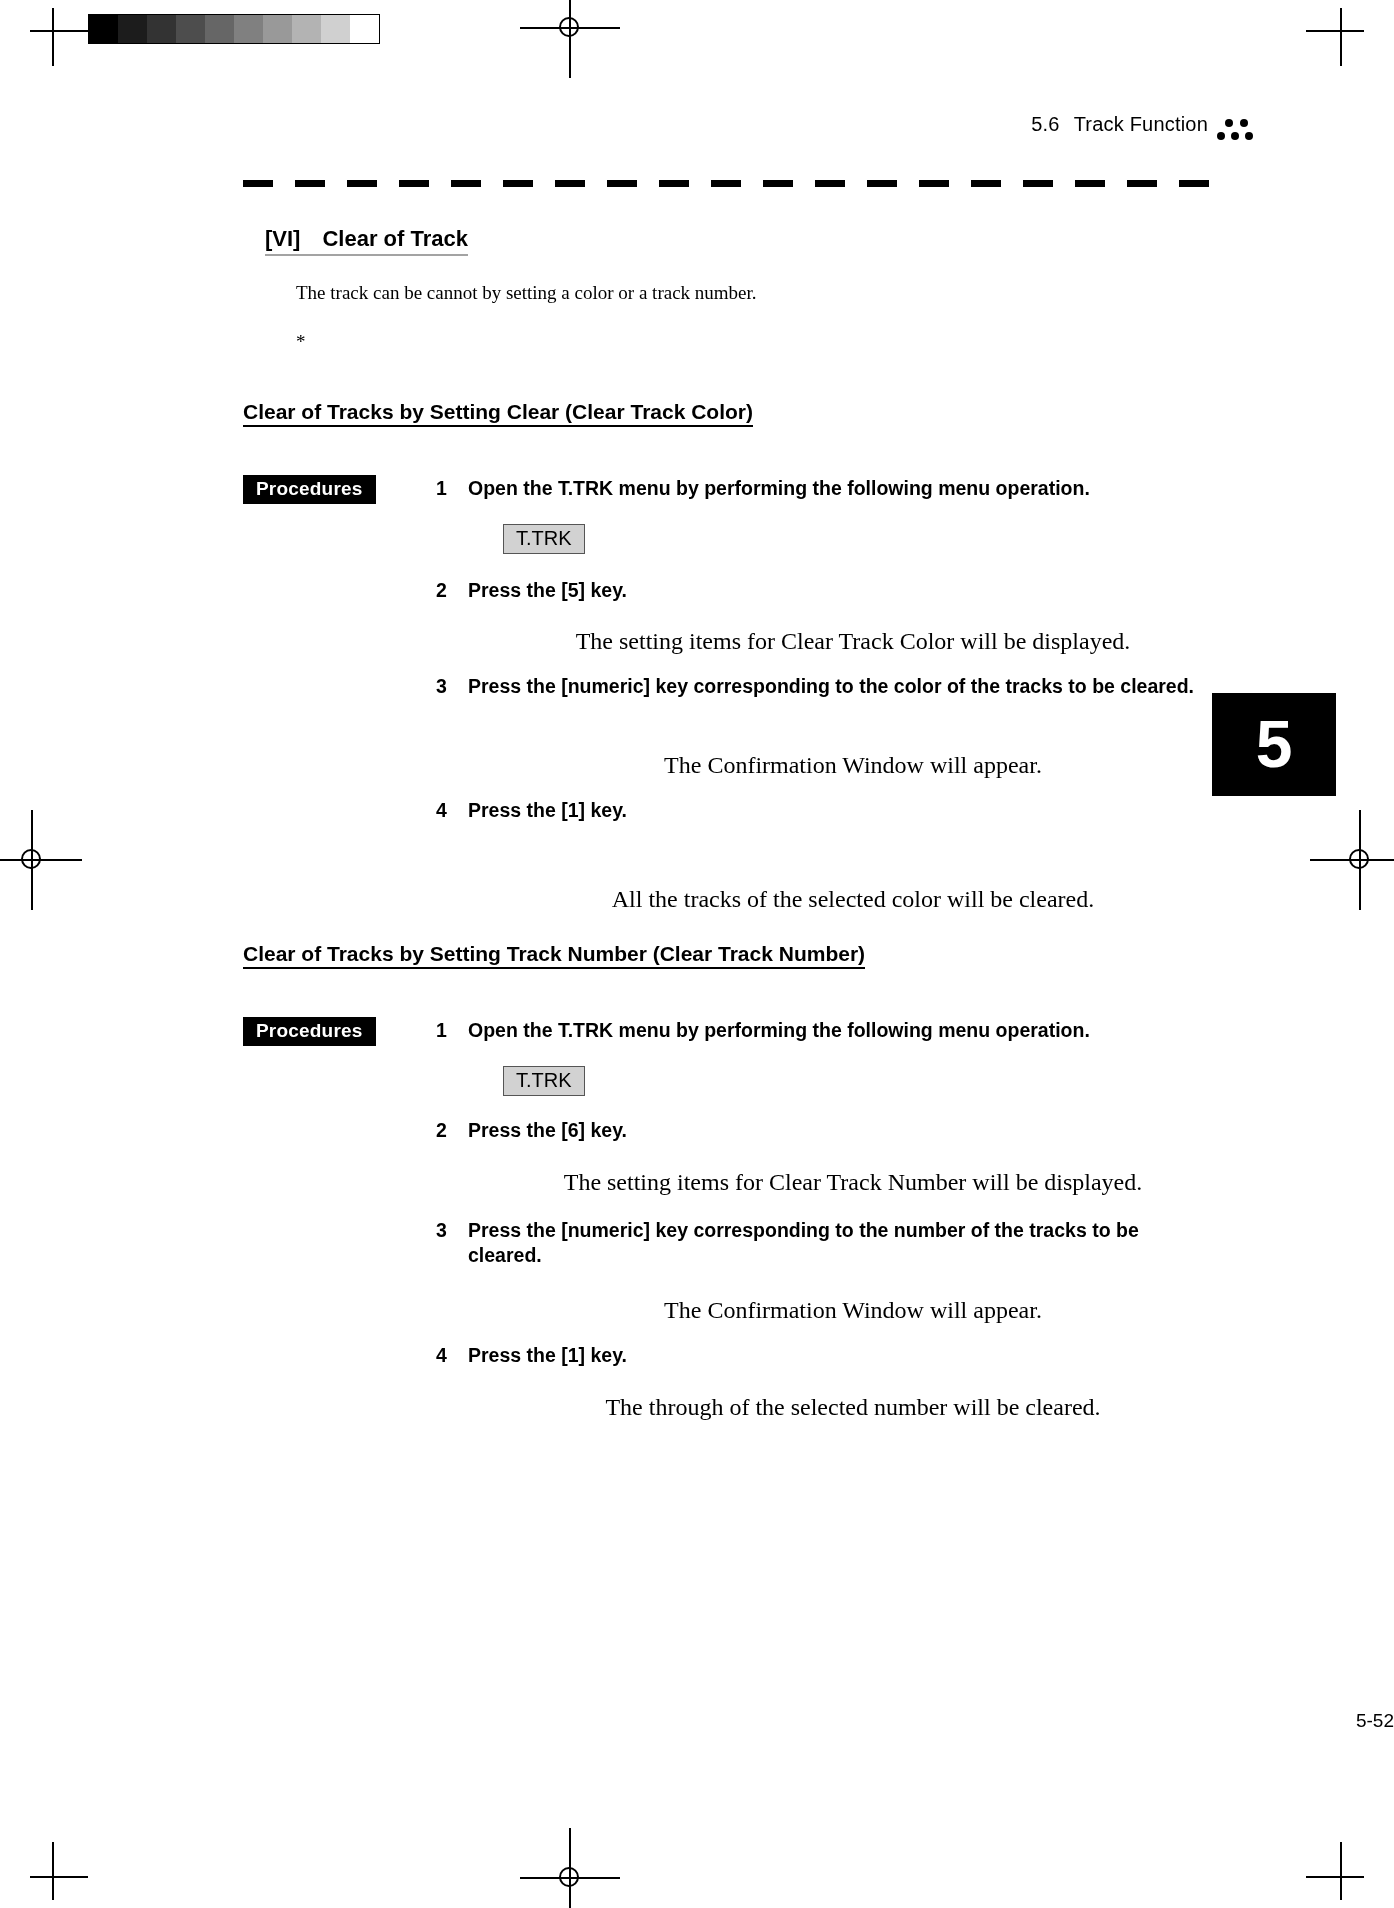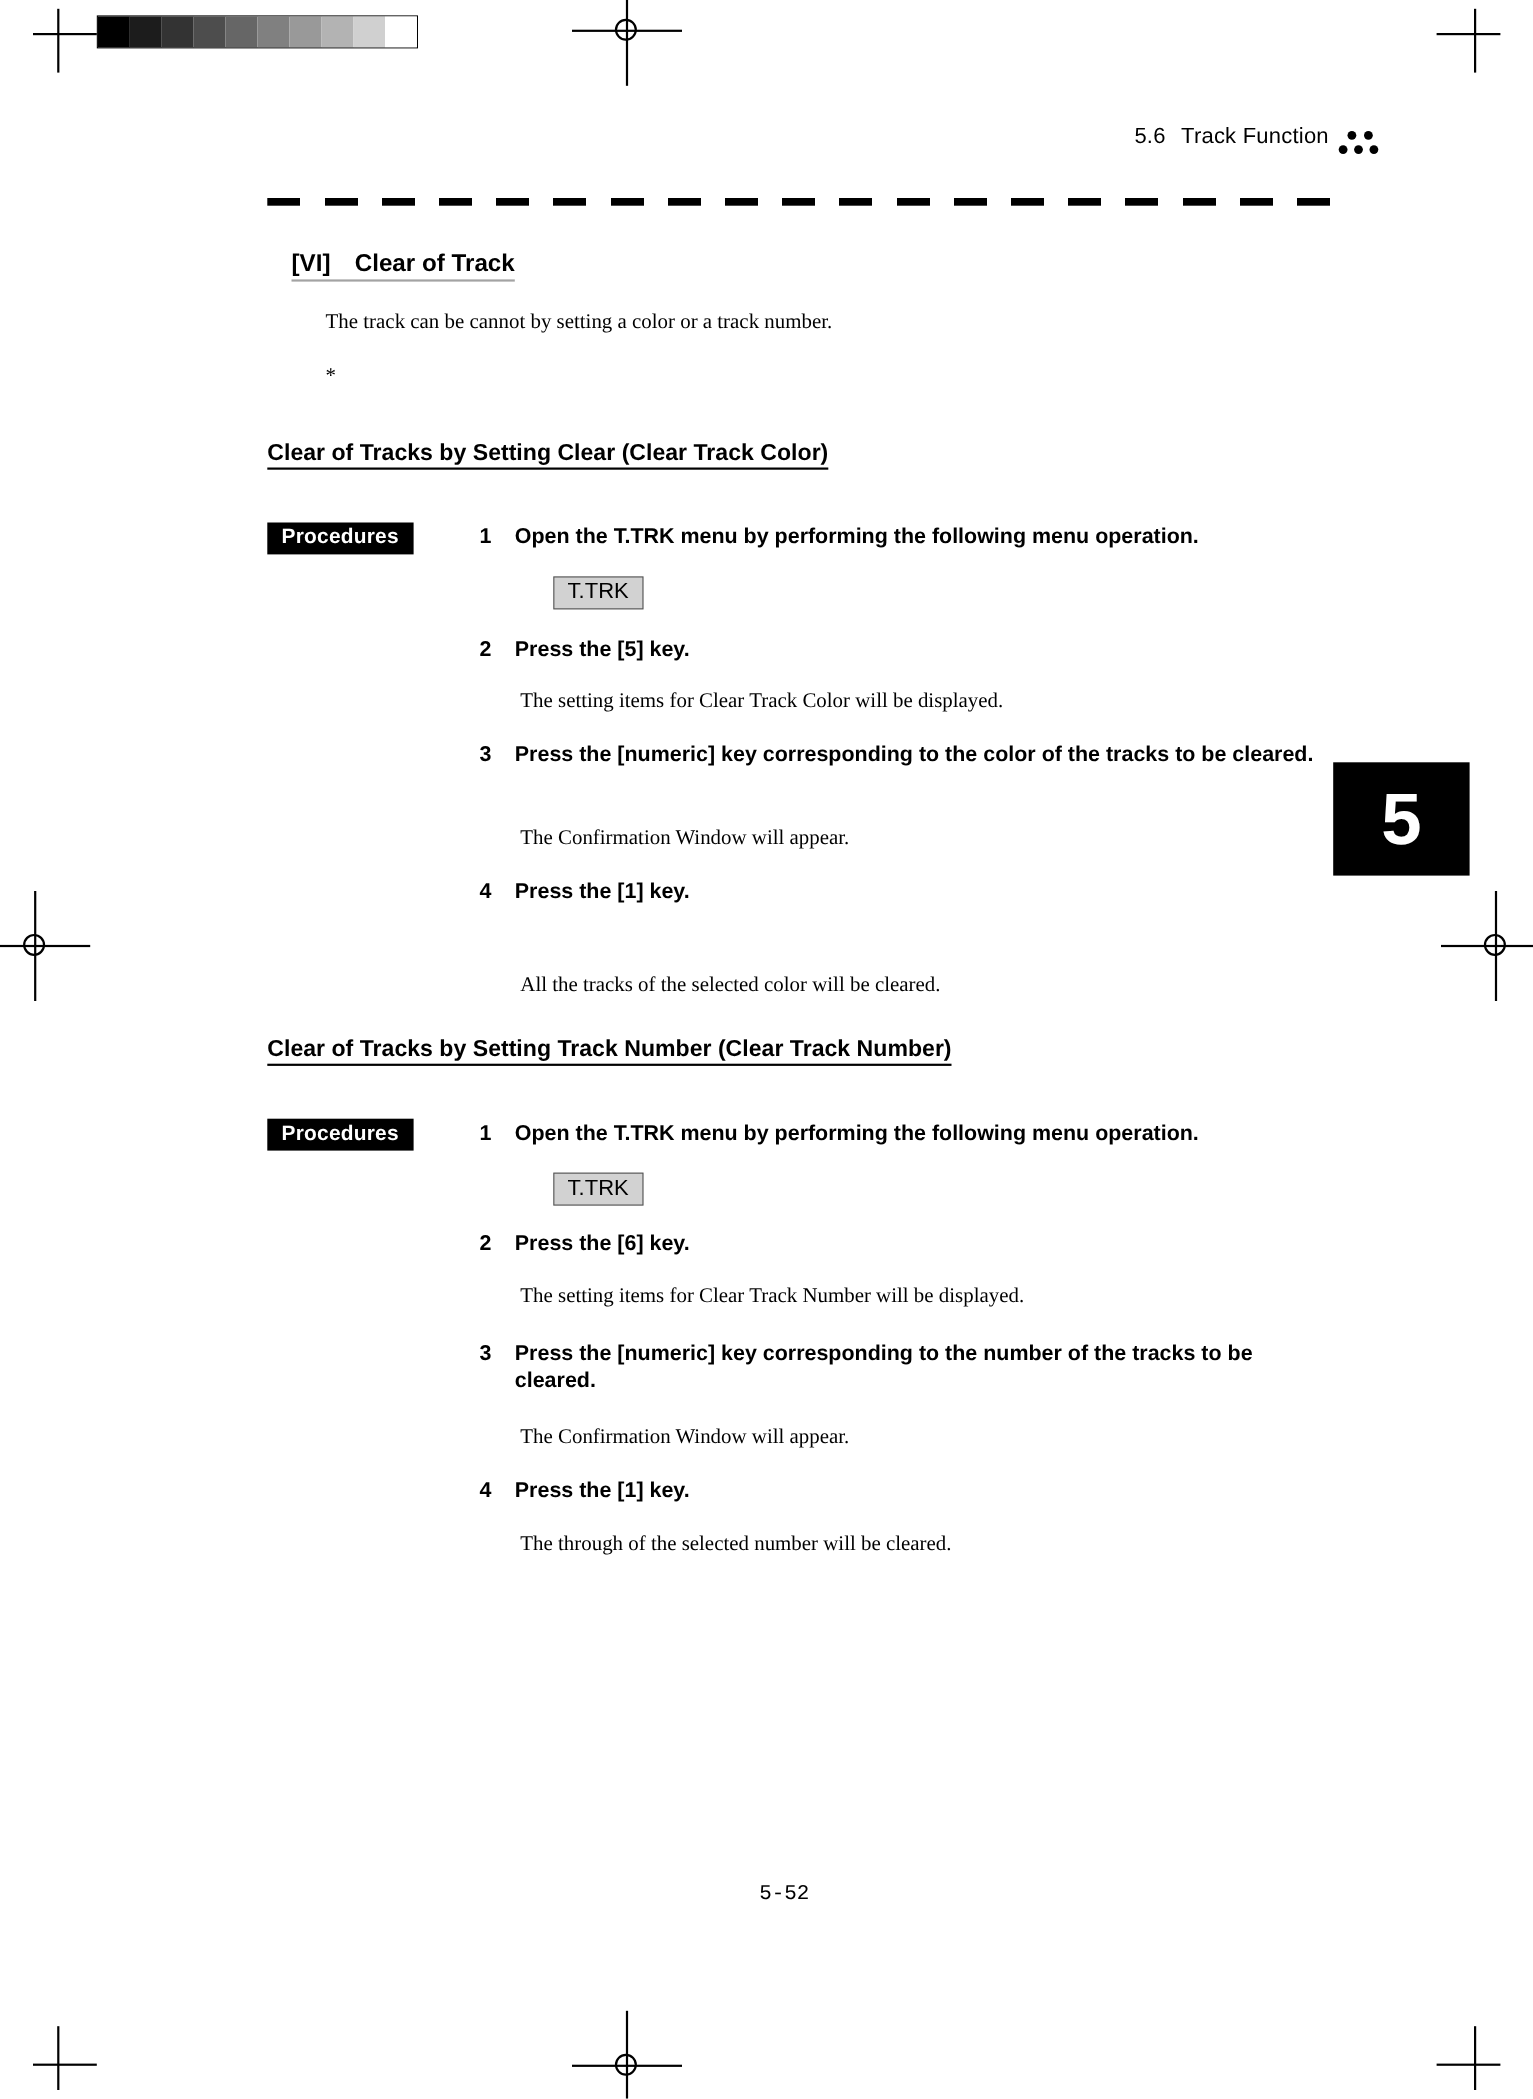--- a/index.html
+++ b/index.html
@@ -222,22 +222,23 @@
     flex: 0 0 32px;
     width: 32px;
   }
   .step .t {
     flex: 1 1 auto;
   }
 
   .step-note {
     position: absolute;
     font-family: "Liberation Serif", serif;
-    font-size: 19px;
+    font-size: 24px;
     line-height: 1.35;
+    text-align: center;
   }
 
   
   .keycap {
     position: absolute;
     display: inline-block;
     background: #d2d2d2;
     border: 1px solid #555;
     font-family: "Liberation Sans", sans-serif;
     font-size: 20px;
@@ -245,22 +246,22 @@
     color: #000;
     box-sizing: border-box;
   }
 
   
   .folio {
     position: absolute;
     left: 0;
     right: 0;
     top: 1710px;
-    text-align: center;
-    font-family: Liberation Mono, monospace;
+    text-align: right;
+    font-family: Liberation Sans, sans-serif;
     font-size: 19px;
     padding-left: 32px;
   }
 </style>
 </head>
 <body>
 
 <div class="page">
 
   <div class="crop-corner" style="left:30px; top:8px;">

